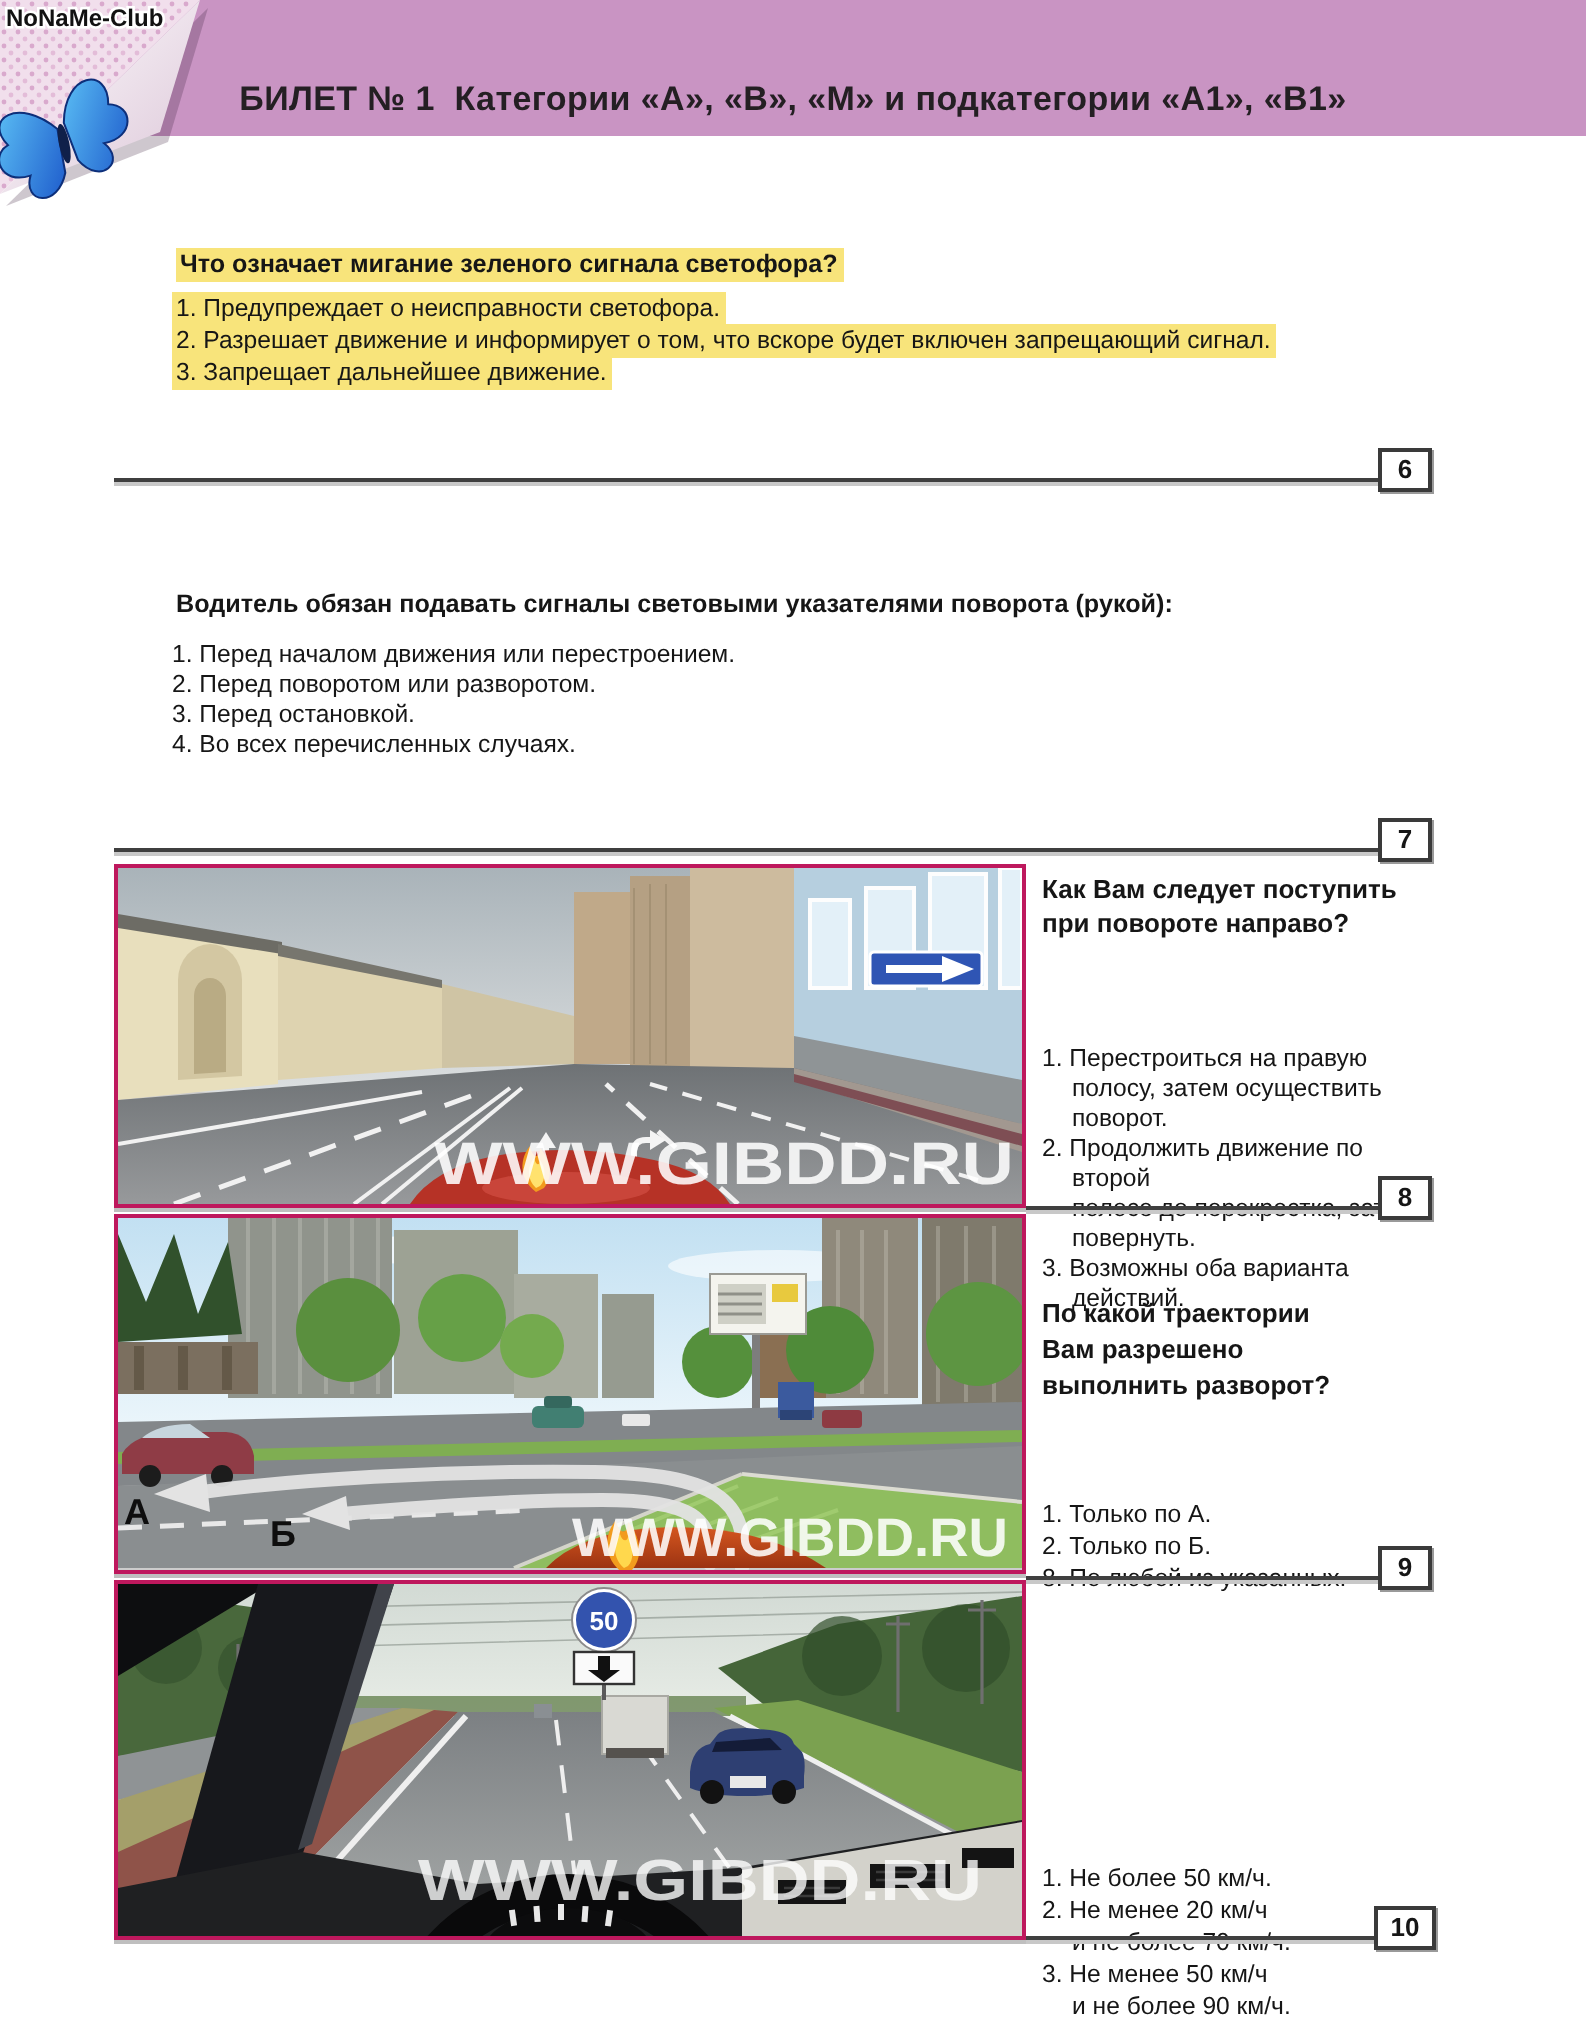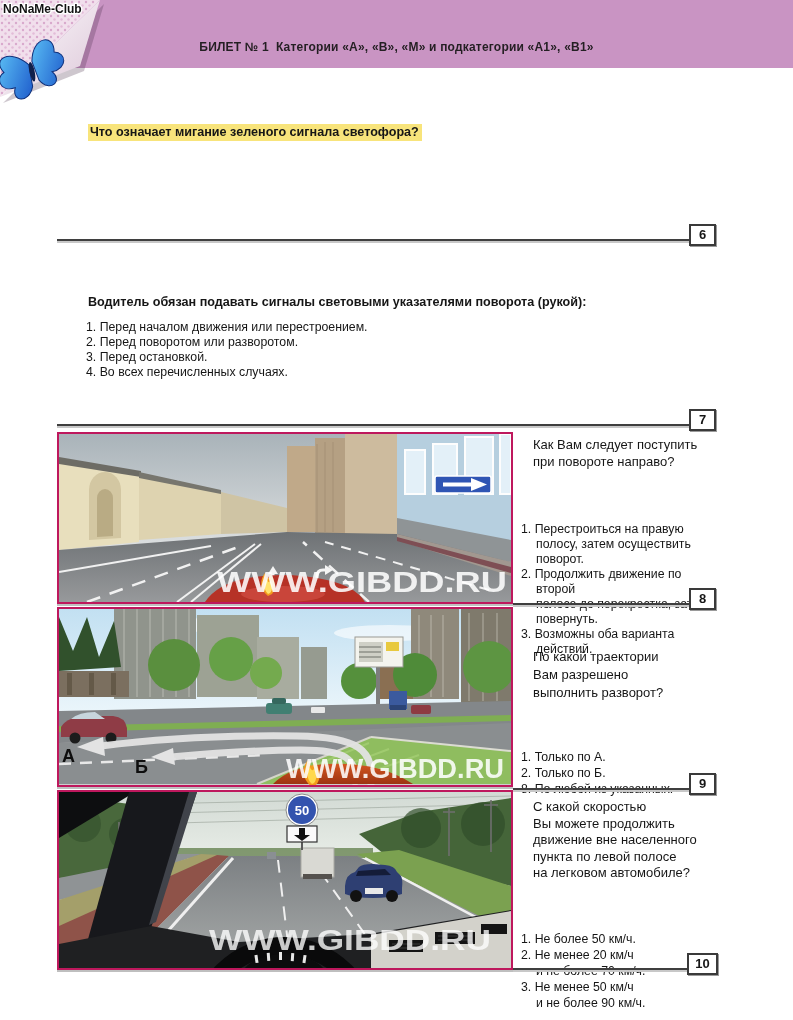--- a/index.html
+++ b/index.html
@@ -2,36 +2,36 @@
 <html><head>
 <meta charset="utf-8">
 <style>
   html,body{margin:0;padding:0;background:#fff;}
   #page{position:relative;width:793px;height:1020px;background:#fff;overflow:hidden;
         font-family:"Liberation Sans", sans-serif;color:#161616;}
 
   
   .header-bar{position:absolute;top:0;left:0;width:793px;height:68px;background:#c994c3;}
   .header-title{position:absolute;left:0;top:40px;width:793px;text-align:center;
-        font-weight:bold;font-size:12px;color:#241f23;white-space:pre;letter-spacing:.2px;}
+        font-weight:bold;font-size:17px;color:#241f23;white-space:pre;letter-spacing:.2px;}
 
   
   .curl{position:absolute;top:0;left:0;}
 
   
   .q-title{position:absolute;left:88px;font-weight:bold;font-size:12.6px;line-height:16px;}
   .q-answers{position:absolute;left:86px;font-size:12.3px;}
   .ans-line{white-space:pre-wrap;}
   .lh16 .ans-line{line-height:16px;}
   .lh15 .ans-line{line-height:15px;}
   .hl{background:#f8e47b;padding:1px 3px 2px 2px;box-decoration-break:clone;}
 
   
-  .rc-title{position:absolute;left:521px;width:198px;font-weight:normal;font-size:13px;
-        line-height:16.5px;white-space:pre-wrap;margin-left:12px;}
+  .rc-title{position:absolute;left:521px;width:198px;font-weight:bold;font-size:13px;
+        line-height:16.5px;white-space:pre-wrap;}
   .rc-answers{position:absolute;left:521px;width:200px;font-size:12.3px;margin-top:48px;}
   .rc-answers .ans-line{padding-left:15px;text-indent:-15px;}
   .rc16 .ans-line{line-height:16px;}
   .rc15 .ans-line{line-height:15px;}
 
   
   .rule{position:absolute;height:2px;background:#3f3f3f;box-shadow:0 2px 0 #c8c8c8;}
   .badge{position:absolute;width:23px;height:18px;background:#fff;border:2px solid #3a3a3a;
         font-weight:bold;font-size:13px;line-height:18px;text-align:center;box-shadow:1px 1px 0 #9a9a9a;}
 
@@ -72,20 +72,25 @@
       <path d="M-2,2 C-16,-20 -36,-14 -28,2 C-38,4 -38,20 -22,20 C-30,32 -14,40 -5,24 Z" fill="url(#bfly)" stroke="#0d2f7a" stroke-width="1"></path>
       <path d="M2,0 C10,-24 32,-20 26,-2 C38,2 34,18 18,16 C26,28 10,36 3,20 Z" fill="url(#bfly)" stroke="#0d2f7a" stroke-width="1"></path>
       <ellipse cx="0" cy="10" rx="2.6" ry="10" fill="#10204a" transform="rotate(6)"></ellipse>
     </g>
     <text x="3" y="13" font-family="Liberation Sans, sans-serif" font-size="12" font-weight="bold" fill="#121212" stroke="#ffffff" stroke-width="2.6" paint-order="stroke">NoNaMe-Club</text>
   </svg>
 
   <div class="q-title" style="top:124px;">
     <span class="hl">Что означает мигание зеленого сигнала светофора?</span>
   </div>
+  <div class="q-answers lh16" style="top:146px;">
+    <div class="ans-line"><span class="hl">1. Предупреждает о неисправности светофора.</span></div>
+    <div class="ans-line"><span class="hl">2. Разрешает движение и информирует о том, что вскоре будет включен запрещающий сигнал.</span></div>
+    <div class="ans-line"><span class="hl">3. Запрещает дальнейшее движение.</span></div>
+  </div>
   <div class="rule" style="left:57px;top:239px;width:632px;"></div>
   <div class="badge" style="left:689px;top:224px;">6</div>
 
   <div class="q-title" style="top:294px;">Водитель обязан подавать сигналы световыми указателями поворота (рукой):</div>
   <div class="q-answers lh15" style="top:320px;">
     <div class="ans-line">1. Перед началом движения или перестроением.</div>
     <div class="ans-line">2. Перед поворотом или разворотом.</div>
     <div class="ans-line">3. Перед остановкой.</div>
     <div class="ans-line">4. Во всех перечисленных случаях.</div>
   </div>
@@ -354,25 +359,20 @@
       <g fill="#e8e8e8">
         <rect x="196" y="163" width="3" height="8" transform="rotate(-8 197 167)"></rect>
         <rect x="208" y="161" width="3" height="8" transform="rotate(-4 209 165)"></rect>
         <rect x="220" y="160" width="3" height="8"></rect>
         <rect x="232" y="161" width="3" height="8" transform="rotate(4 233 165)"></rect>
         <rect x="244" y="163" width="3" height="8" transform="rotate(8 245 167)"></rect>
       </g>
       <text class="wm" x="150" y="158" font-size="29" textLength="282" lengthAdjust="spacingAndGlyphs" opacity=".9">WWW.GIBDD.RU</text>
     </svg>
   </div>
-  <div class="rc-title" style="top:799px;">С какой скоростью
-Вы можете продолжить
-движение вне населенного
-пункта по левой полосе
-на легковом автомобиле?</div>
   <div class="rc-answers rc16" style="top:883px;">
     <div class="ans-line">1. Не более 50 км/ч.</div>
     <div class="ans-line">2. Не менее 20 км/ч
 и не более 70 км/ч.</div>
     <div class="ans-line">3. Не менее 50 км/ч
 и не более 90 км/ч.</div>
   </div>
   <div class="rule" style="left:513px;top:968px;width:176px;"></div>
   <div class="badge" style="left:687px;top:953px;width:27px;">10</div>
 

